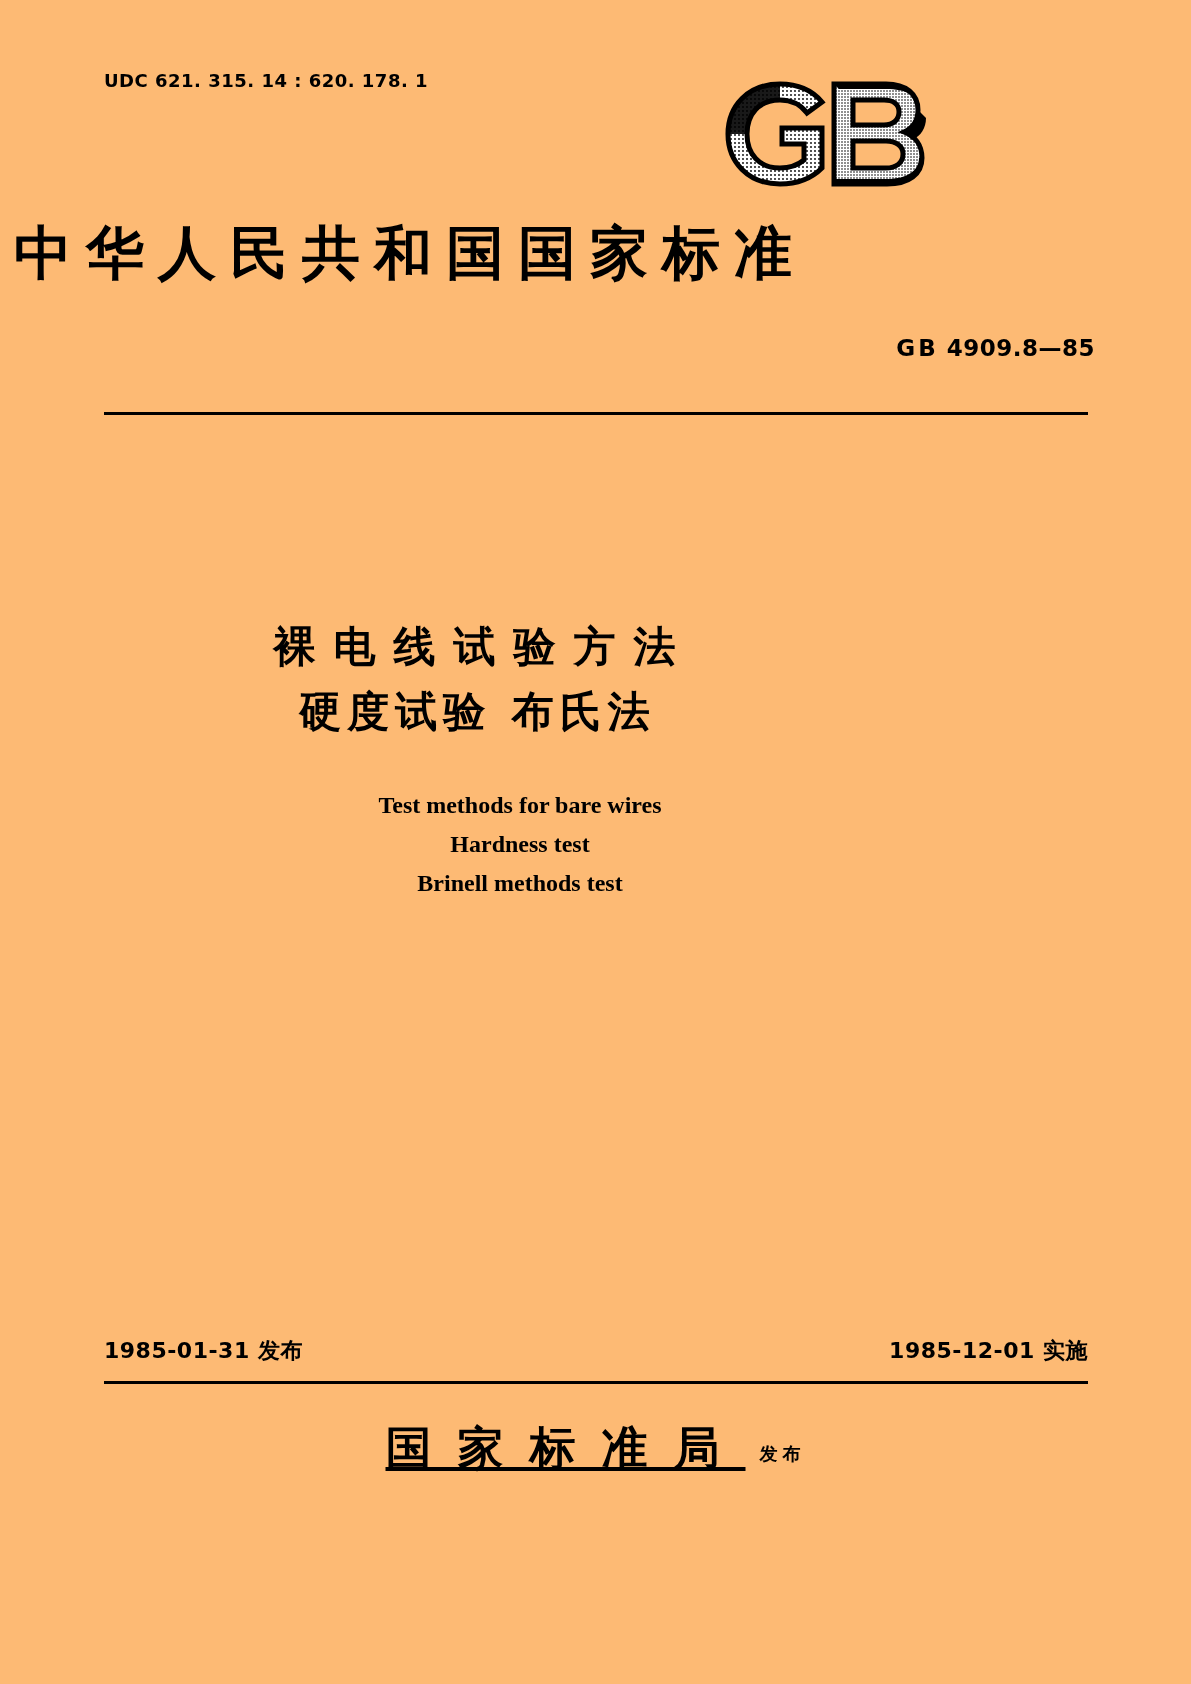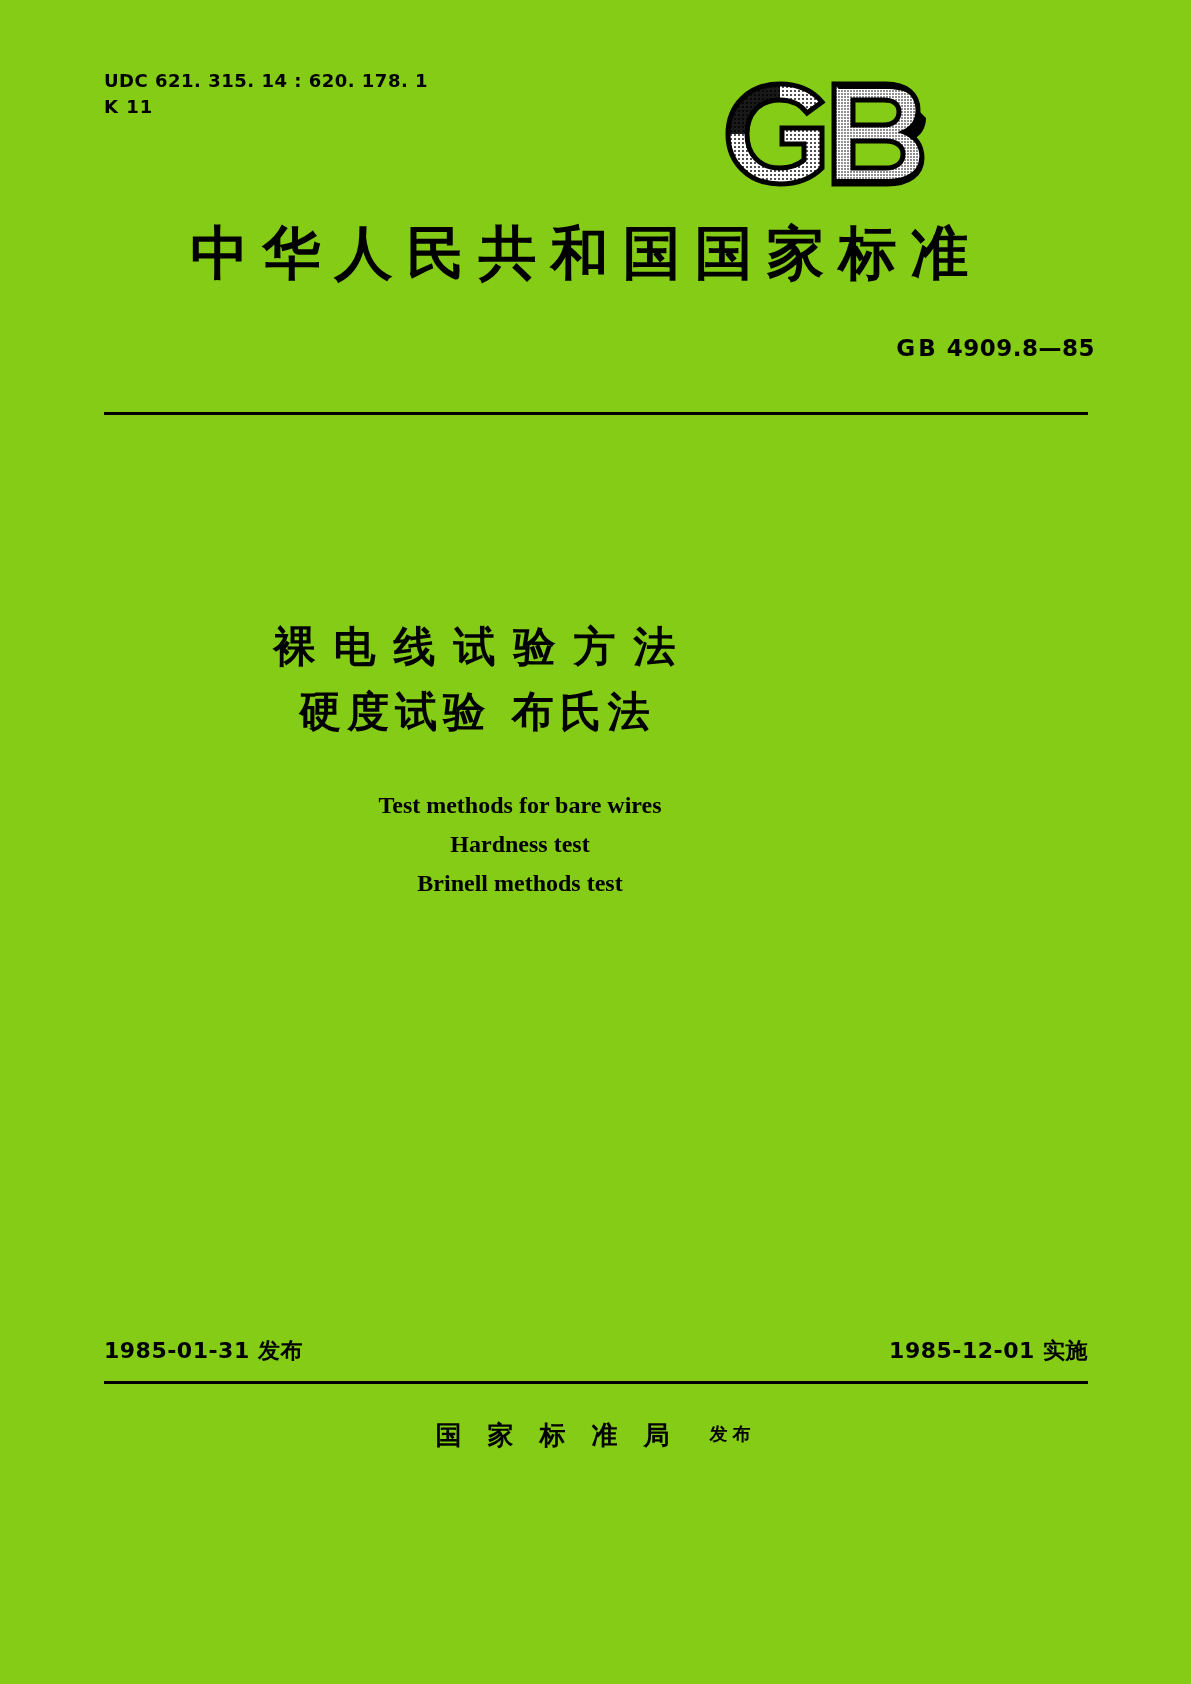--- a/index.html
+++ b/index.html
@@ -4,21 +4,21 @@
 <style>
   html, body {
     margin: 0;
     padding: 0;
     background: #ffffff;
   }
   .page {
     position: relative;
     width: 1191px;
     height: 1684px;
-    background: #84cc16;
+    background: #fdba74;
     font-family: "Liberation Sans", sans-serif;
     color: #000000;
     overflow: hidden;
   }
 
   
   .udc-block {
     position: absolute;
     left: 104px;
     top: 68px;
@@ -41,21 +41,21 @@
     height: 112px;
   }
   .gb-logo svg { display: block; }
 
   
   .cn-standard-title {
     position: absolute;
     left: 0;
     top: 215px;
     width: 1159px;
-    text-align: center;
+    text-align: left;
     font-family: "DejaVu Sans", sans-serif;
     font-size: 58px;
     font-weight: bold;
     letter-spacing: 14px;
     text-indent: 14px;
     color: #000;
   }
 
   
   .std-code {
@@ -146,40 +146,40 @@
   .publisher {
     position: absolute;
     left: 0;
     top: 1418px;
     width: 1191px;
     text-align: center;
     font-family: "DejaVu Sans", sans-serif;
     font-weight: bold;
   }
   .publisher .org {
-    font-size: 26px;
+    font-size: 46px;
     letter-spacing: 26px;
     text-indent: 26px;
+    text-decoration: underline;
   }
   .publisher .verb {
     font-size: 18px;
     letter-spacing: 5px;
     margin-left: 14px;
     position: relative;
     top: -4px;
   }
 </style>
 </head>
 <body>
 
 <div class="page">
 
   <div class="udc-block">
     <div>UDC 621. 315. 14 : 620. 178. 1</div>
-    <div class="udc-line2">K  11</div>
   </div>
 
   <div class="gb-logo">
     <svg viewBox="0 0 230 112" width="230" height="112" aria-hidden="true">
       <defs>
         <pattern id="hatch" width="4" height="4" patternUnits="userSpaceOnUse">
           <rect width="4" height="4" fill="#ffffff"></rect>
           <circle cx="1" cy="1" r="0.9" fill="#000000"></circle>
         </pattern>
         <pattern id="hatch2" width="3" height="3" patternUnits="userSpaceOnUse">

